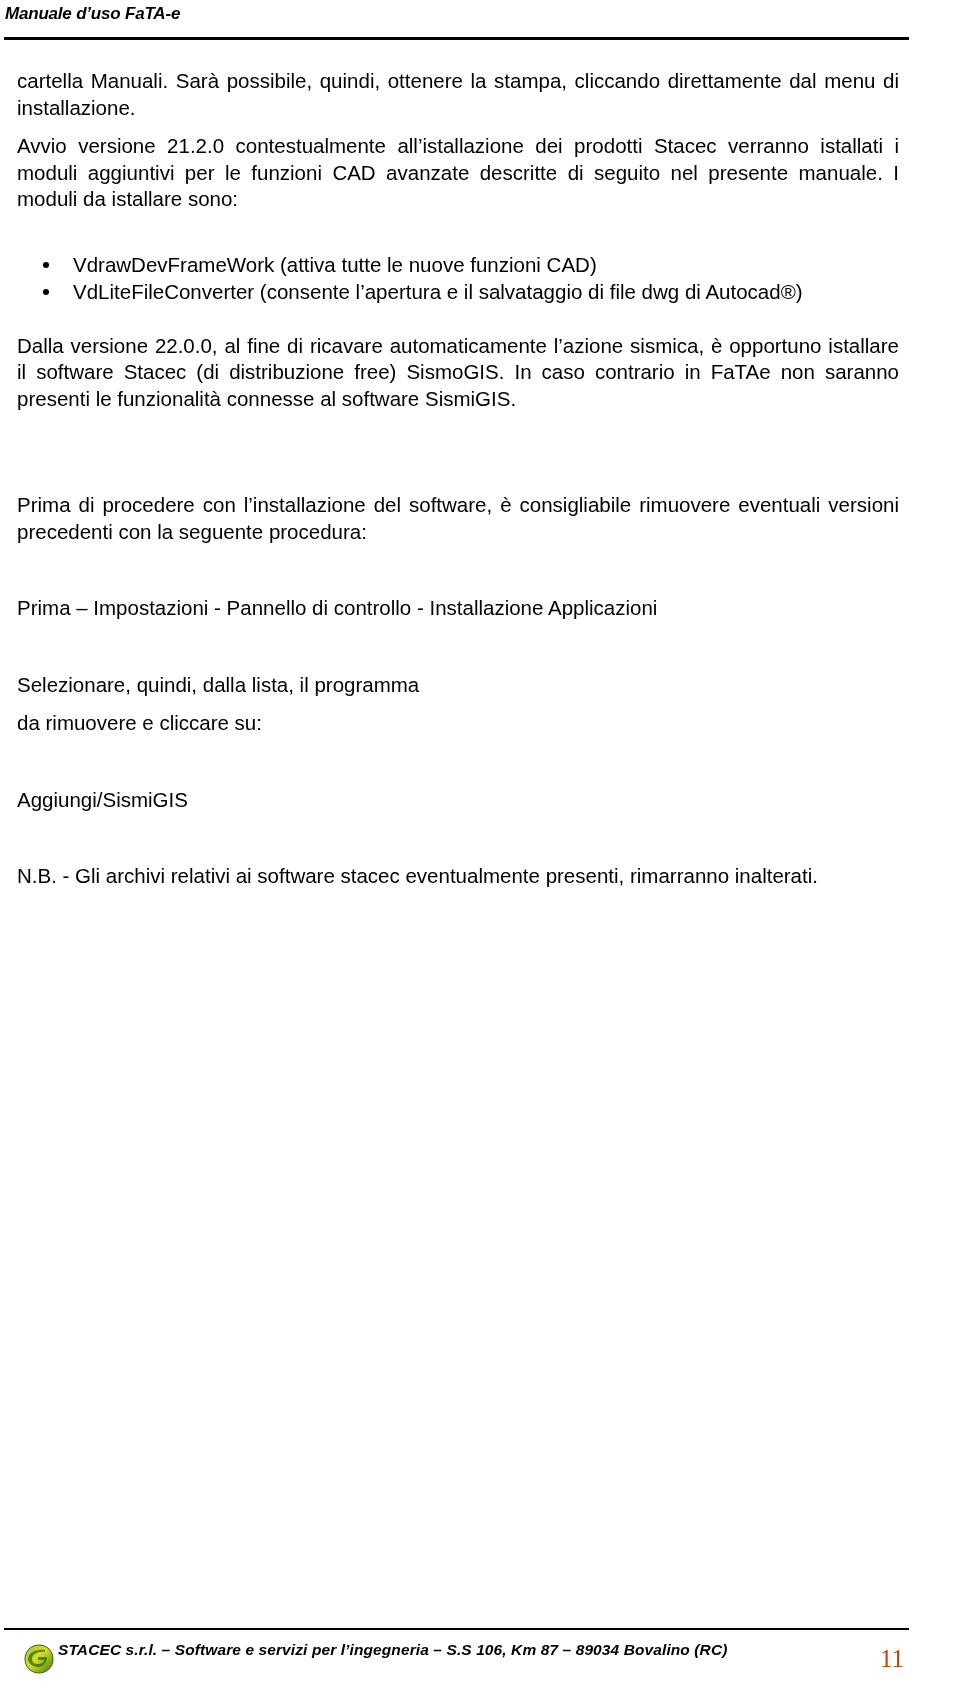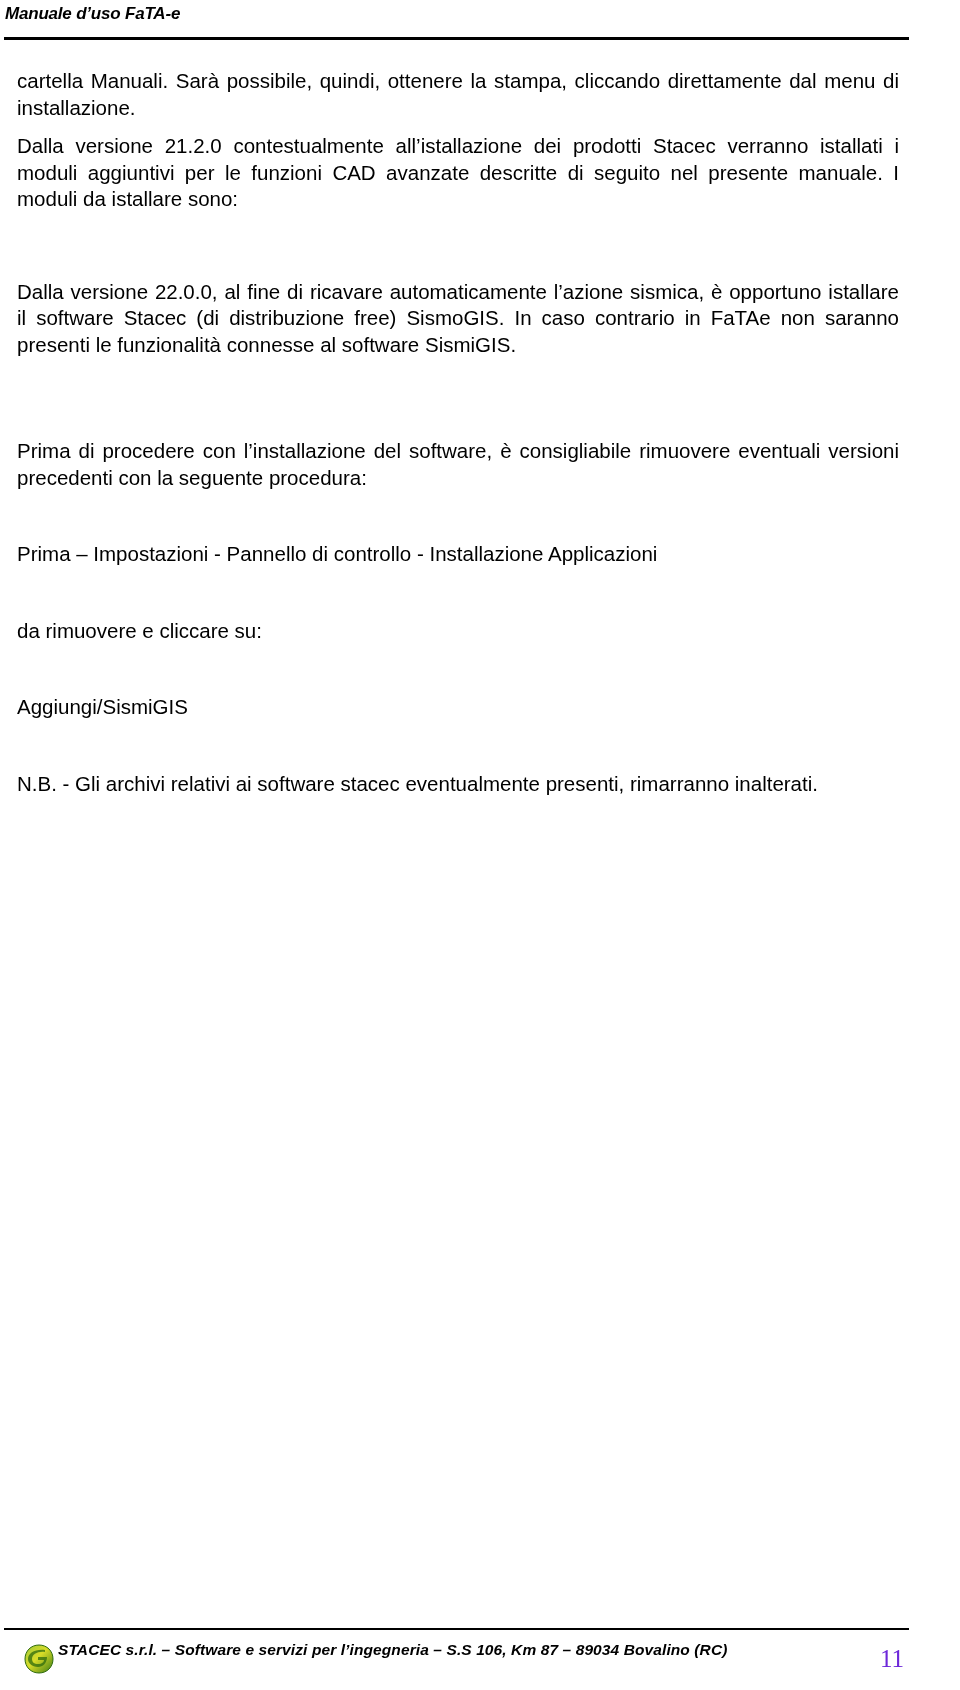--- a/index.html
+++ b/index.html
@@ -132,59 +132,70 @@
     font-weight: bold;
     white-space: nowrap;
     letter-spacing: 0.1px;
   }
   .footer-page-number {
     position: absolute;
     left: 880px;
     top: 17px;
     font-family: "Liberation Serif", serif;
     font-size: 25px;
-    color: #6d28d9;
+    color: #c2410c;
   }
 </style>
 </head>
 <body>
 
 <div class="page">
 
   <div class="header">
     <div class="header-title">Manuale d’uso FaTA-e</div>
     <div class="header-rule"></div>
   </div>
 
   <div class="content">
 
     <p class="body-par">cartella Manuali. Sarà possibile, quindi, ottenere la stampa, cliccando direttamente dal menu di installazione.</p>
 
-    <p class="body-par">Dalla versione 21.2.0 contestualmente all’istallazione dei prodotti Stacec verranno istallati i moduli aggiuntivi per le funzioni CAD avanzate descritte di seguito nel presente manuale. I moduli da istallare sono:</p>
-
-    <div class="block-gap-md"></div>
-
+    <p class="body-par">Avvio versione 21.2.0 contestualmente all’istallazione dei prodotti Stacec verranno istallati i moduli aggiuntivi per le funzioni CAD avanzate descritte di seguito nel presente manuale. I moduli da istallare sono:</p>
+
+    <div class="block-gap-md"></div>
+
+    <ul class="bullets">
+      <li>
+        <span class="bullet-dot"></span>
+        <span>VdrawDevFrameWork (attiva tutte le nuove funzioni CAD)</span>
+      </li>
+      <li>
+        <span class="bullet-dot"></span>
+        <span>VdLiteFileConverter (consente l’apertura e il salvataggio di file dwg di Autocad®)</span>
+      </li>
+    </ul>
 
     <div class="block-gap-sm"></div>
 
     <p class="body-par">Dalla versione 22.0.0, al fine di ricavare automaticamente l’azione sismica, è opportuno istallare il software Stacec (di distribuzione free) SismoGIS. In caso contrario in FaTAe non saranno presenti le funzionalità connesse al software SismiGIS.</p>
 
     <div class="block-gap-md"></div>
 
 
     <div class="block-gap-lg"></div>
 
     <p class="body-par">Prima di procedere con l’installazione del software, è consigliabile rimuovere eventuali versioni precedenti con la seguente procedura:</p>
 
     <div class="block-gap-md"></div>
 
     <p class="body-par left">Prima – Impostazioni - Pannello di controllo - Installazione Applicazioni</p>
 
     <div class="block-gap-md"></div>
 
+    <p class="body-par left">Selezionare, quindi, dalla lista, il programma</p>
     <p class="body-par left">da rimuovere e cliccare su:</p>
 
     <div class="block-gap-md"></div>
 
     <p class="body-par left">Aggiungi/SismiGIS</p>
 
     <div class="block-gap-md"></div>
 
     <p class="body-par left">N.B.  -  Gli  archivi  relativi  ai  software  stacec  eventualmente  presenti,  rimarranno  inalterati.</p>
 

